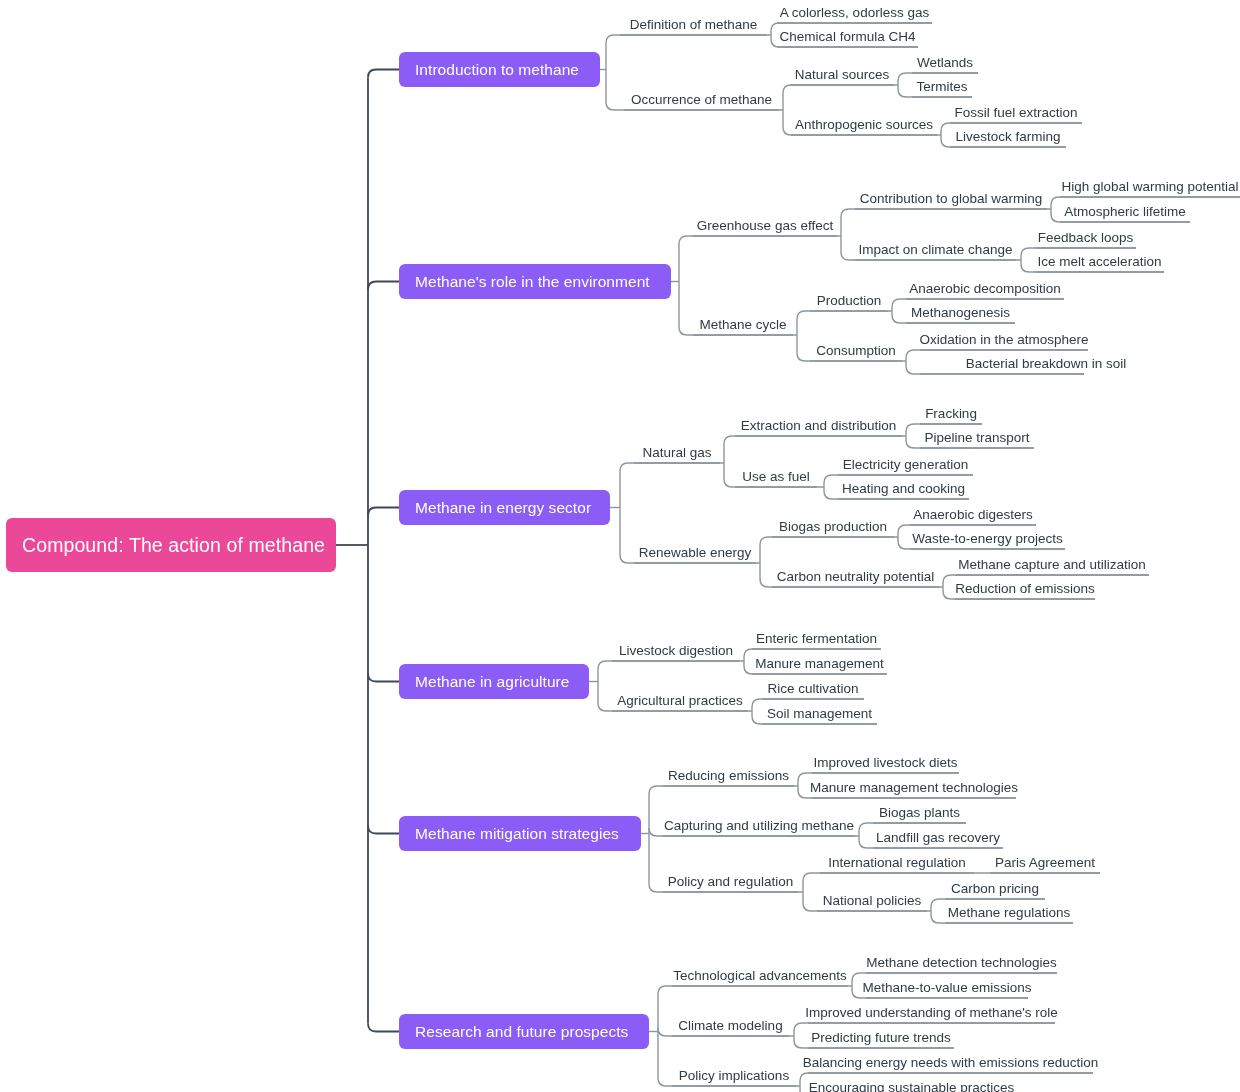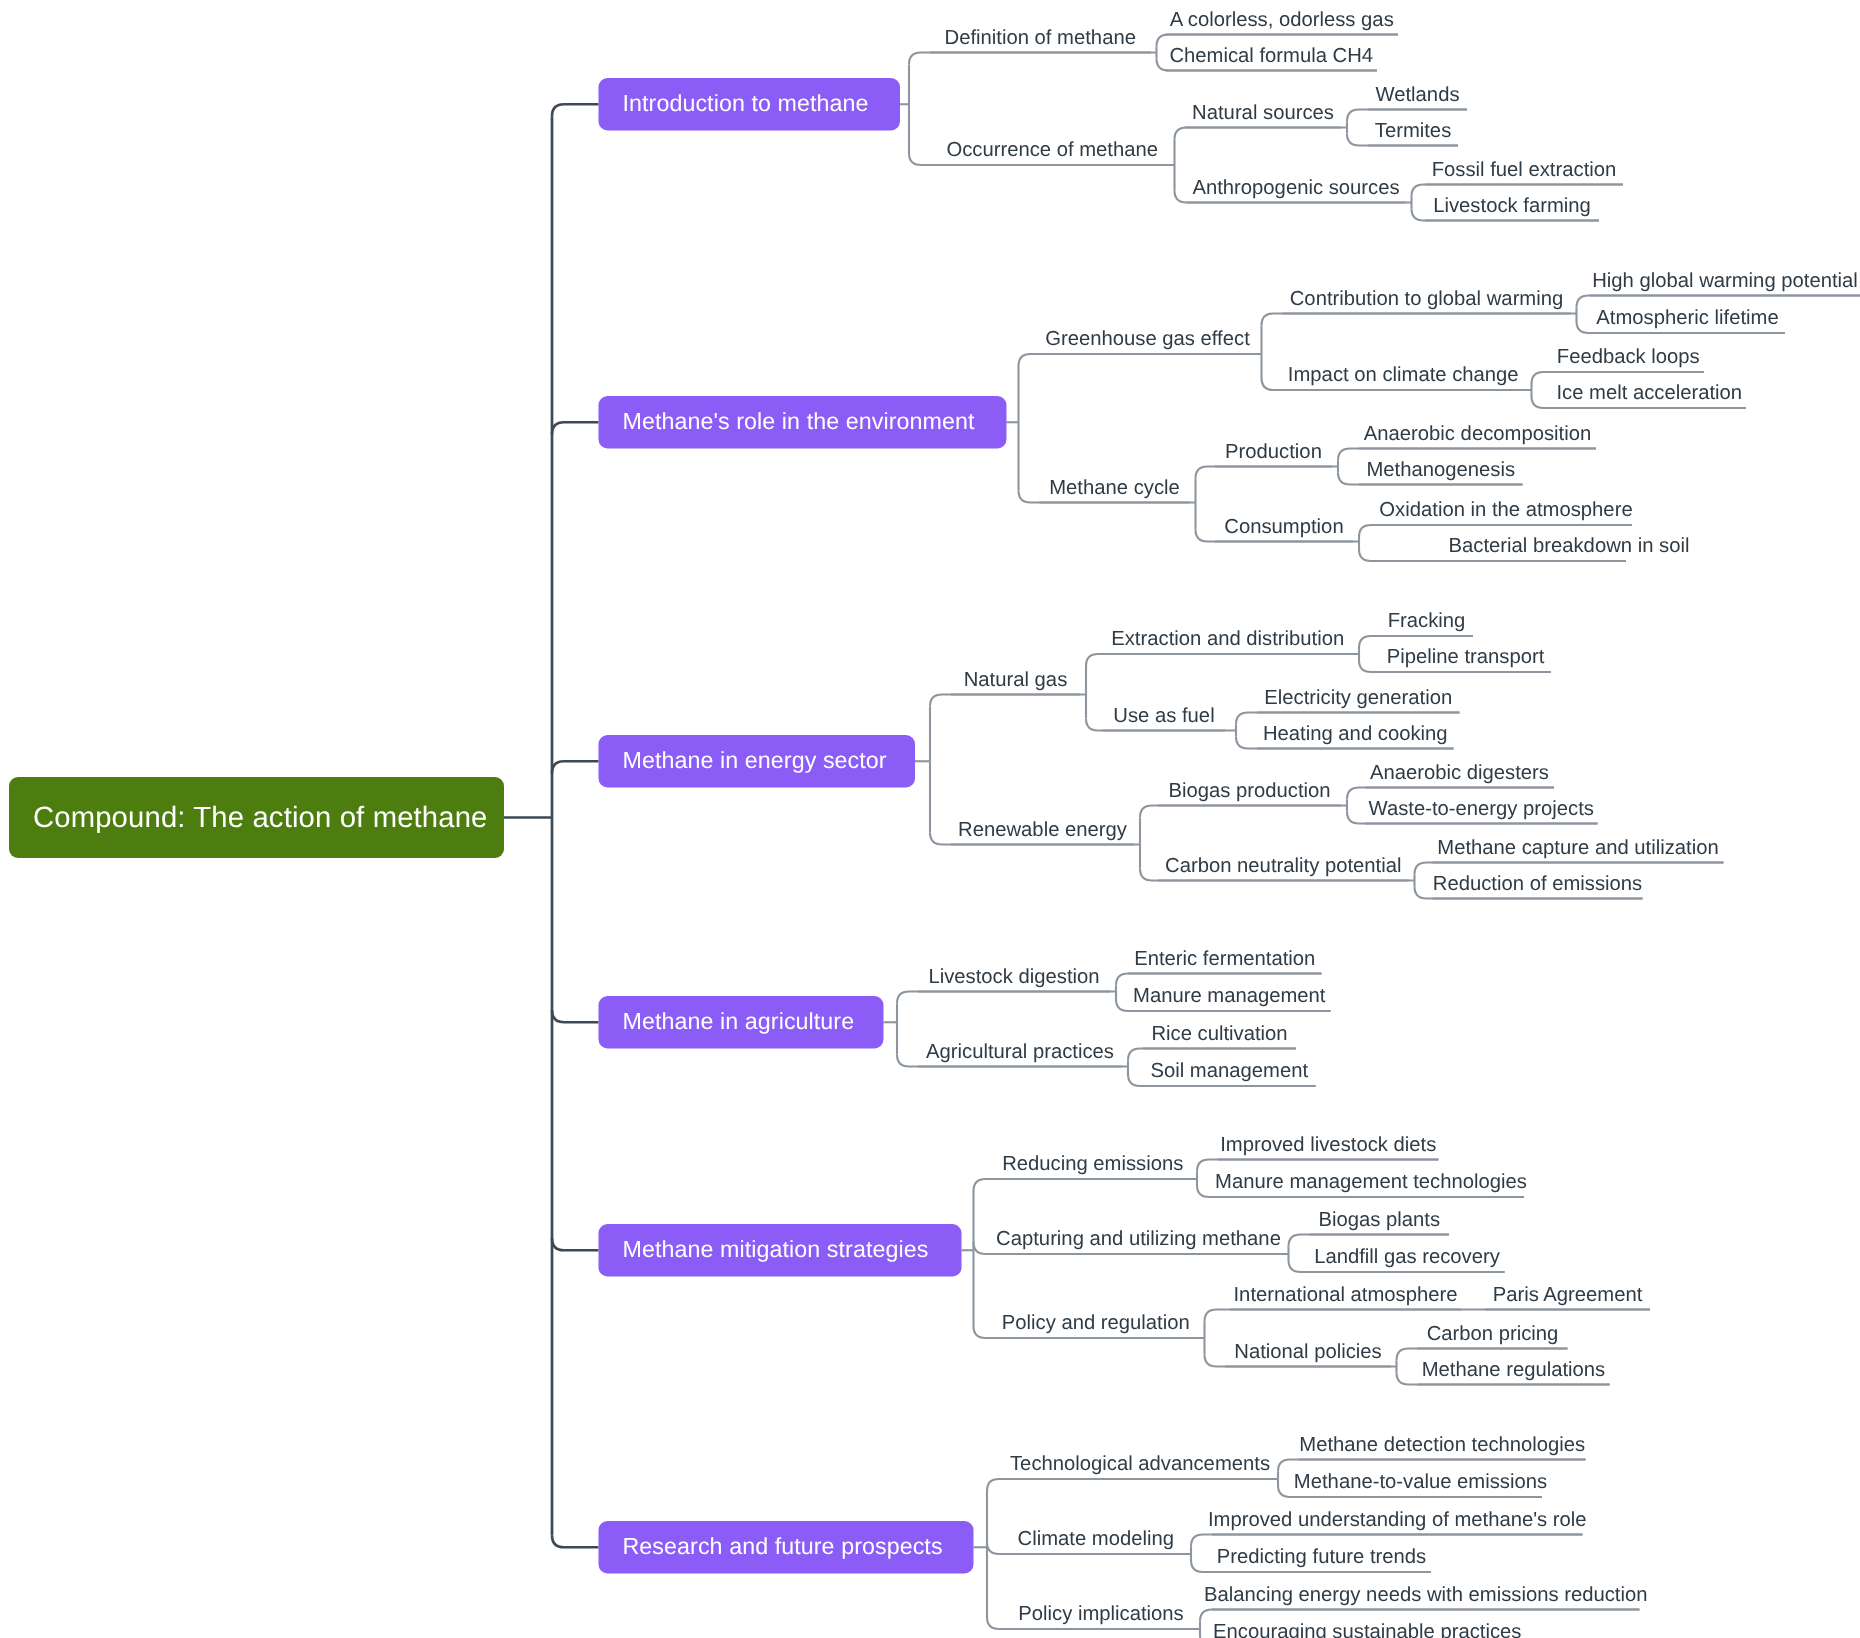--- a/index.html
+++ b/index.html
@@ -10,21 +10,21 @@
     overflow:hidden;
     position:relative;
   }
   #map{position:absolute;left:0;top:0;width:1240px;height:1092px;}
   #wires{position:absolute;left:0;top:0;width:1240px;height:1092px;pointer-events:none;}
 
   .node{position:absolute;box-sizing:border-box;white-space:nowrap;}
 
   
   .n-root{
-    background:#4d7c0f;
+    background:#ec4899;
     color:#ffffff;
     border-radius:6px;
     font-size:19.5px;
     display:flex;align-items:center;
     padding:0 16px;
     letter-spacing:.1px;
   }
   
   .n-l1{
     background:#8b5cf6;
@@ -394,21 +394,21 @@
     <div class="node n-txt n-l3" style="left: 873px; top: 801px; width: 93px; height: 22px;">
       <span>Biogas plants</span>
     </div>
     <div class="node n-txt n-l3" style="left: 873px; top: 826px; width: 130px; height: 22px;">
       <span>Landfill gas recovery</span>
     </div>
     <div class="node n-txt n-l2" style="left: 663px; top: 870px; width: 135px; height: 22px;">
       <span>Policy and regulation</span>
     </div>
     <div class="node n-txt n-l3" style="left: 820px; top: 851px; width: 154px; height: 22px;">
-      <span>International atmosphere</span>
+      <span>International regulation</span>
     </div>
     <div class="node n-txt n-l4" style="left: 990px; top: 851px; width: 110px; height: 22px;">
       <span>Paris Agreement</span>
     </div>
     <div class="node n-txt n-l3" style="left: 817px; top: 889px; width: 110px; height: 22px;">
       <span>National policies</span>
     </div>
     <div class="node n-txt n-l4" style="left: 945px; top: 877px; width: 100px; height: 22px;">
       <span>Carbon pricing</span>
     </div>

